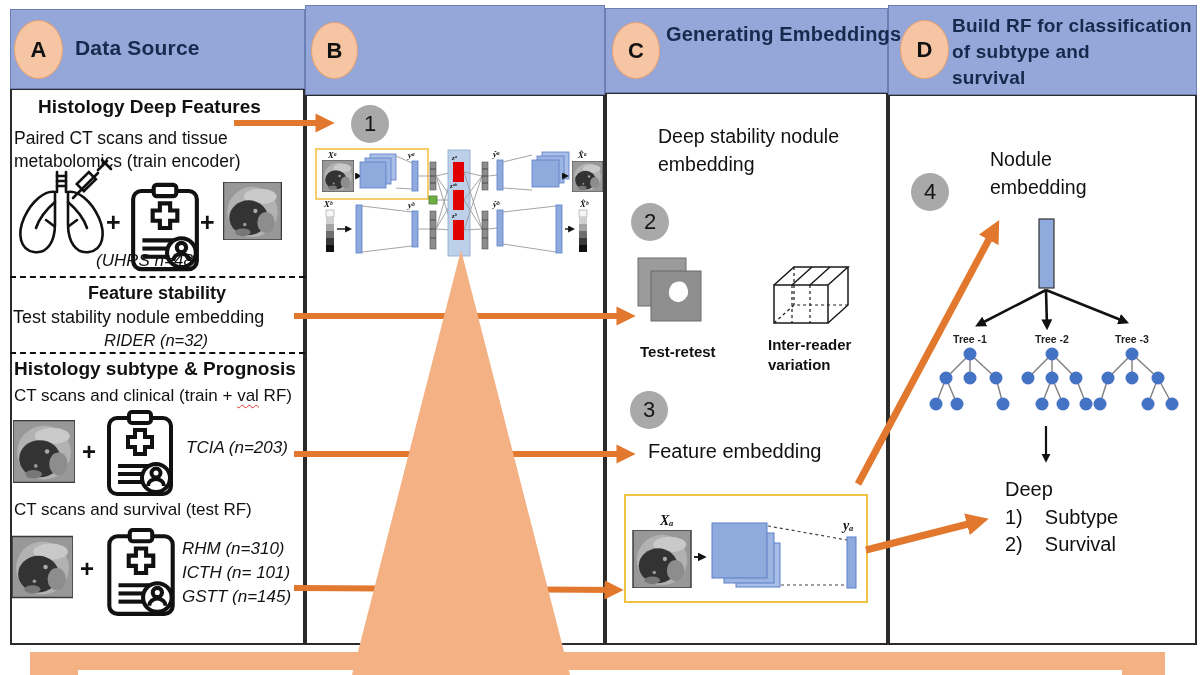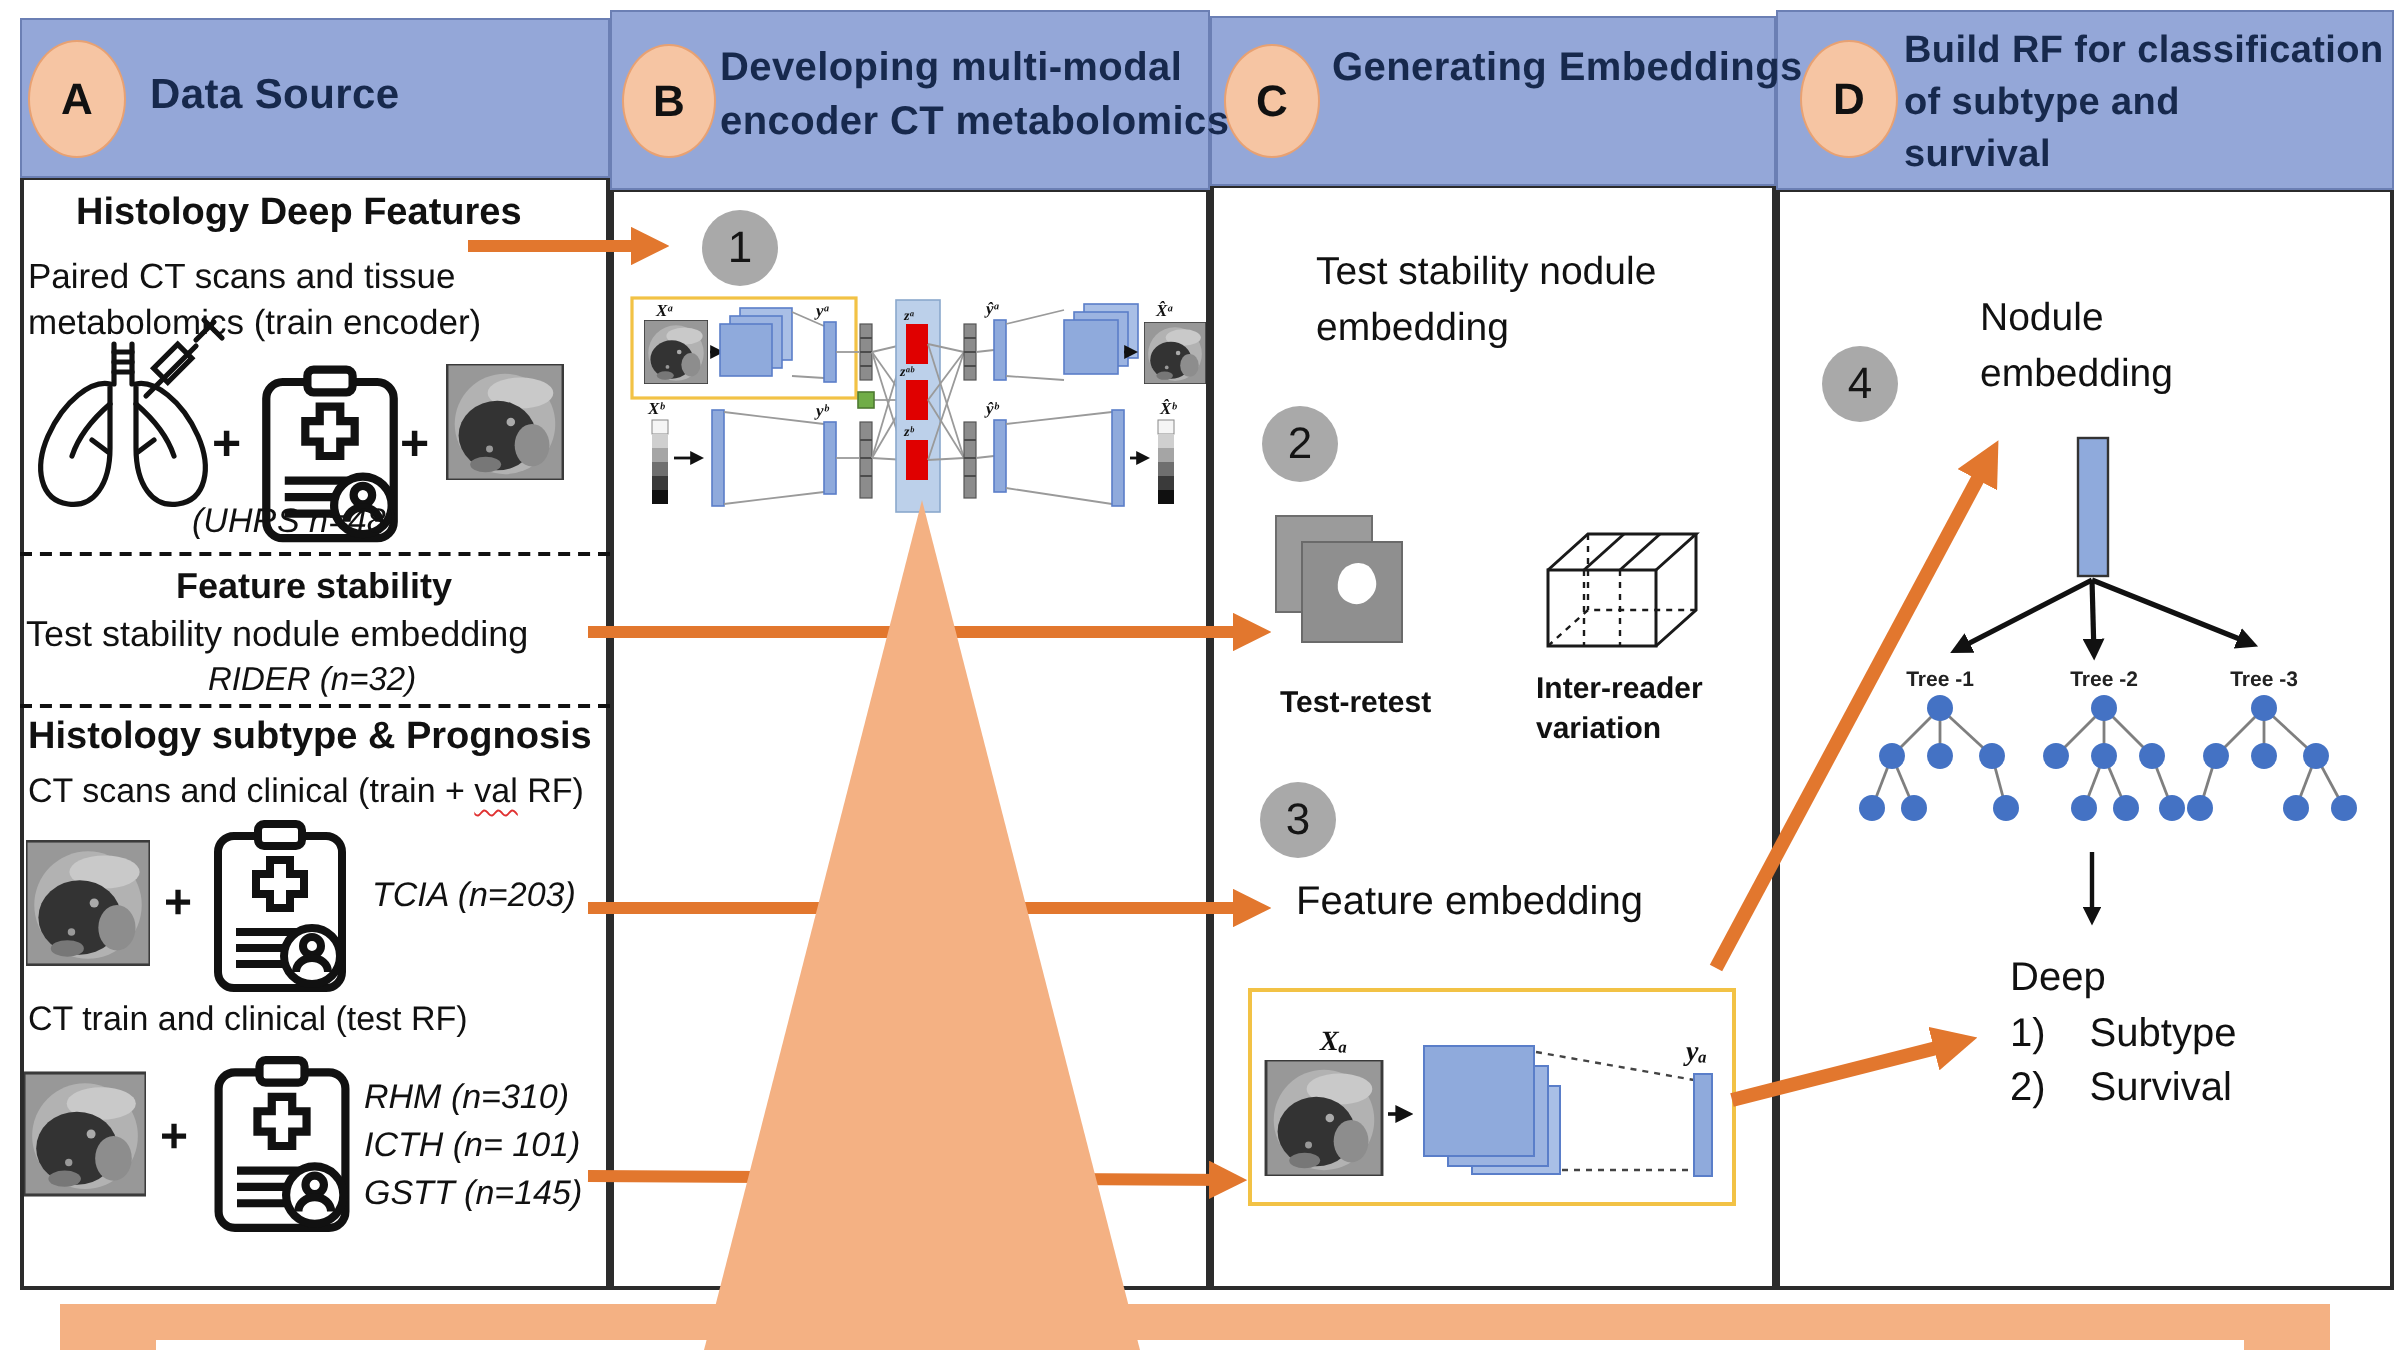--- a/index.html
+++ b/index.html
@@ -35,24 +35,20 @@
   <div class="hdr" style="left:305px;top:5px;width:300px;height:90px;"></div>
   <div class="hdr" style="left:605px;top:8px;width:283px;height:85px;"></div>
   <div class="hdr" style="left:888px;top:5px;width:309px;height:90px;"></div>
 
   <div class="badge" style="left:14px;top:20px;width:47px;height:57px;">A</div>
   <div class="badge" style="left:311px;top:22px;width:45px;height:55px;">B</div>
   <div class="badge" style="left:612px;top:22px;width:46px;height:55px;">C</div>
   <div class="badge" style="left:900px;top:20px;width:47px;height:57px;">D</div>
 
   <div class="hdr-title" style="left:75px;top:36px;font-size:21px;">Data Source</div>
-  <div class="hdr-title" style="left:360px;top:21px;font-size:20px;line-height:27px;">
-    <div>Developing multi-modal</div>
-    <div>encoder CT metabolomics</div>
-  </div>
   <div class="hdr-title" style="left:666px;top:21px;font-size:20px;line-height:27px;">
     <div>Generating Embeddings</div>
   </div>
   <div class="hdr-title" style="left:952px;top:13px;font-size:19px;line-height:26px;">
     <div>Build RF for classification</div>
     <div>of subtype and</div>
     <div>survival</div>
   </div>
 
   <div class="t bold" style="left:38px;top:96px;font-size:19px;">Histology Deep Features</div>
@@ -140,21 +136,21 @@
         <line x1="14" y1="56" x2="50" y2="56"></line>
         <line x1="14" y1="64" x2="44" y2="64"></line>
         <line x1="14" y1="72" x2="42" y2="72"></line>
         <circle cx="52" cy="68" r="14" fill="#fff"></circle>
         <circle cx="52" cy="63" r="4.5"></circle>
         <path d="M44,76 a8,7 0 0 1 16,0"></path>
       </g>
     </svg>
   <div class="t it" style="left:186px;top:438px;font-size:17px;text-align:center;">TCIA (n=203)</div>
 
-  <div class="t" style="left:14px;top:500px;font-size:17px;">CT train and clinical (test RF)</div>
+  <div class="t" style="left:14px;top:500px;font-size:17px;">CT scans and survival (test RF)</div>
 
   <svg style="left:12px;top:535px;" width="61" height="64">
       <use href="#ct-thumb" width="61" height="64"></use>
     </svg>
   <div class="t bold" style="left:80px;top:555px;font-size:24px;">+</div>
   <svg style="left:104px;top:528px;" width="74" height="90" viewBox="0 0 72 88">
       <g fill="none" stroke="#111" stroke-width="4">
         <rect x="5" y="8" width="62" height="76" rx="8"></rect>
         <rect x="25" y="2" width="22" height="11" rx="3" fill="#fff"></rect>
         <path d="M31,20 h10 v7 h7 v10 h-7 v7 h-10 v-7 h-7 v-10 h7 z"></path>
@@ -300,21 +296,21 @@
       <text class="mlab" x="452" y="160" font-size="7">zᵃ</text>
       <text class="mlab" x="450" y="188" font-size="7">zᵃᵇ</text>
       <text class="mlab" x="452" y="218" font-size="7">zᵇ</text>
       <text class="mlab" x="493" y="157">ŷᵃ</text>
       <text class="mlab" x="493" y="207">ŷᵇ</text>
       <text class="mlab" x="578" y="158">X̂ᵃ</text>
       <text class="mlab" x="580" y="207">X̂ᵇ</text>
     </g>
   </svg>
 
-  <div class="t" style="left:658px;top:125px;font-size:19.5px;">Test stability nodule</div>
+  <div class="t" style="left:658px;top:125px;font-size:19.5px;">Deep stability nodule</div>
   <div class="t" style="left:658px;top:153px;font-size:19.5px;">embedding</div>
   <div class="step" style="left:631px;top:203px;width:38px;height:38px;">2</div>
 
   <svg style="left:636px;top:256px;" width="70" height="66">
     <rect x="2" y="2" width="48" height="48" fill="#9b9b9b" stroke="#6e6e6e" stroke-width="1"></rect>
     <rect x="15" y="15" width="50" height="50" fill="#8f8f8f" stroke="#6a6a6a" stroke-width="1"></rect>
     <path d="M40,26 q8,-2 11,5 q3,7 -2,12 q-5,5 -11,2 q-6,-3 -5,-10 q1,-7 7,-9 z" fill="#fff"></path>
   </svg>
   <div class="t" style="left:640px;top:343px;font-size:15px;font-weight:bold;">Test-retest</div>
 

